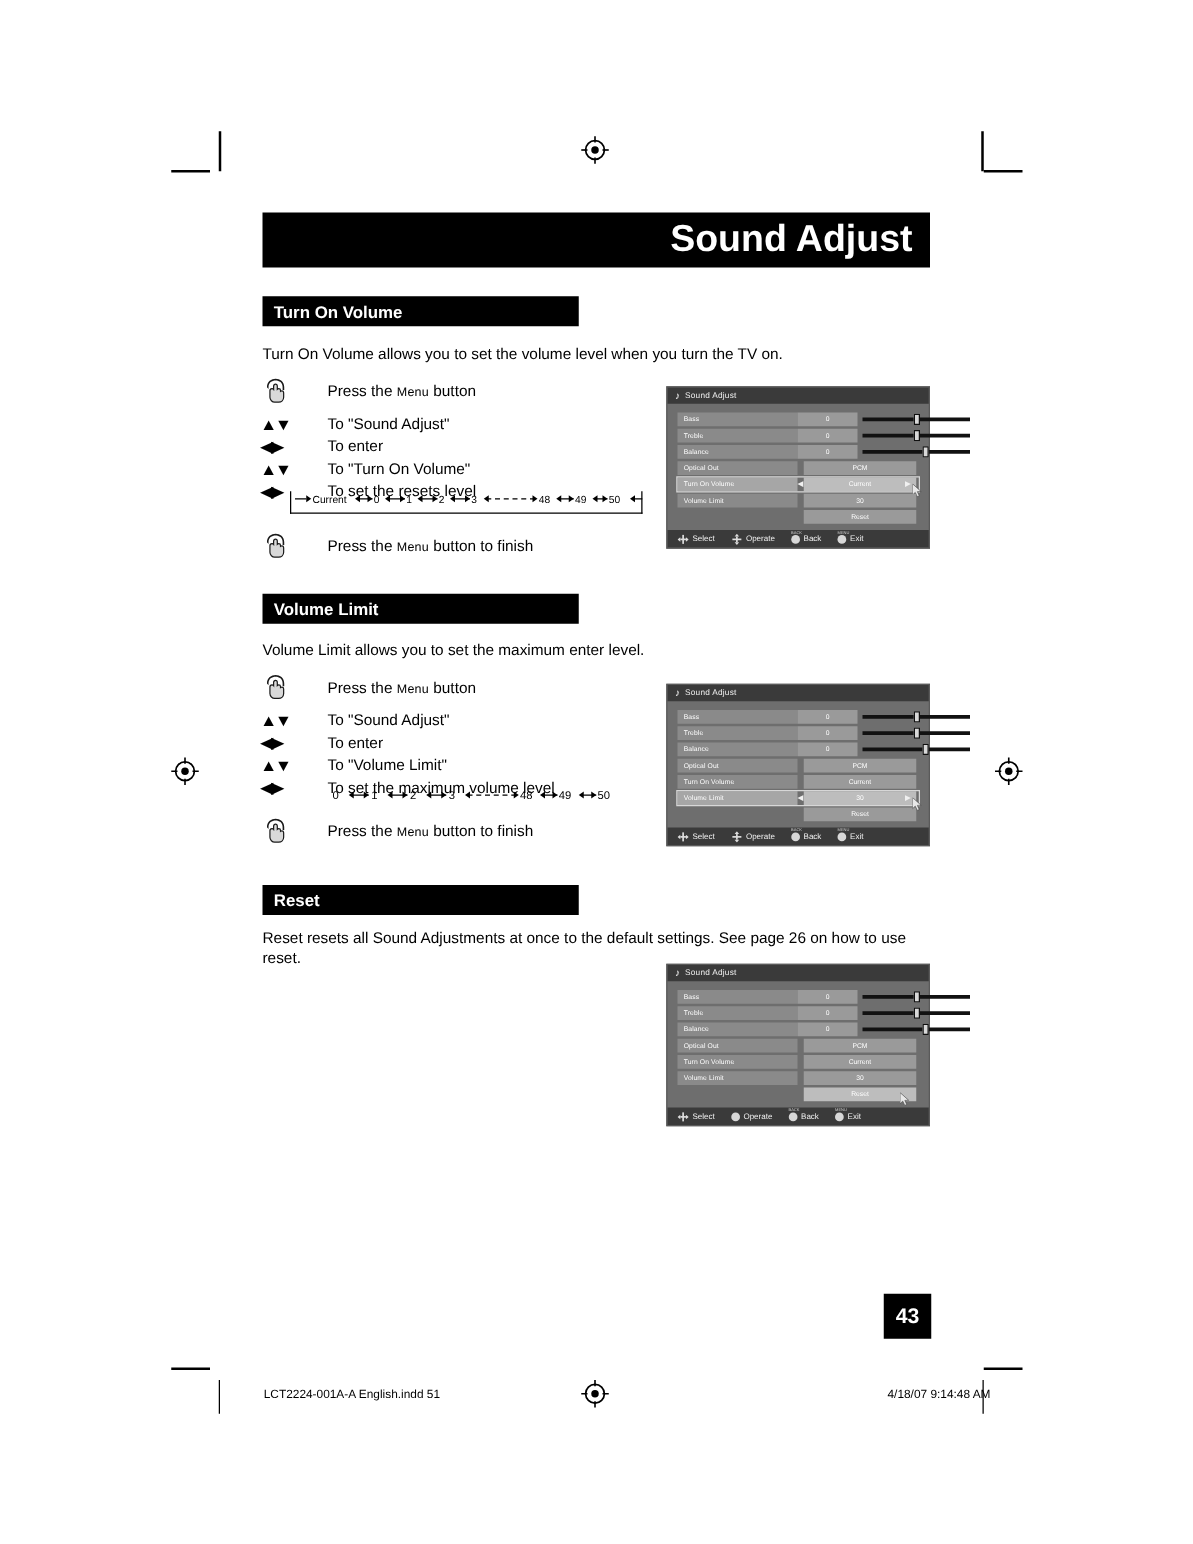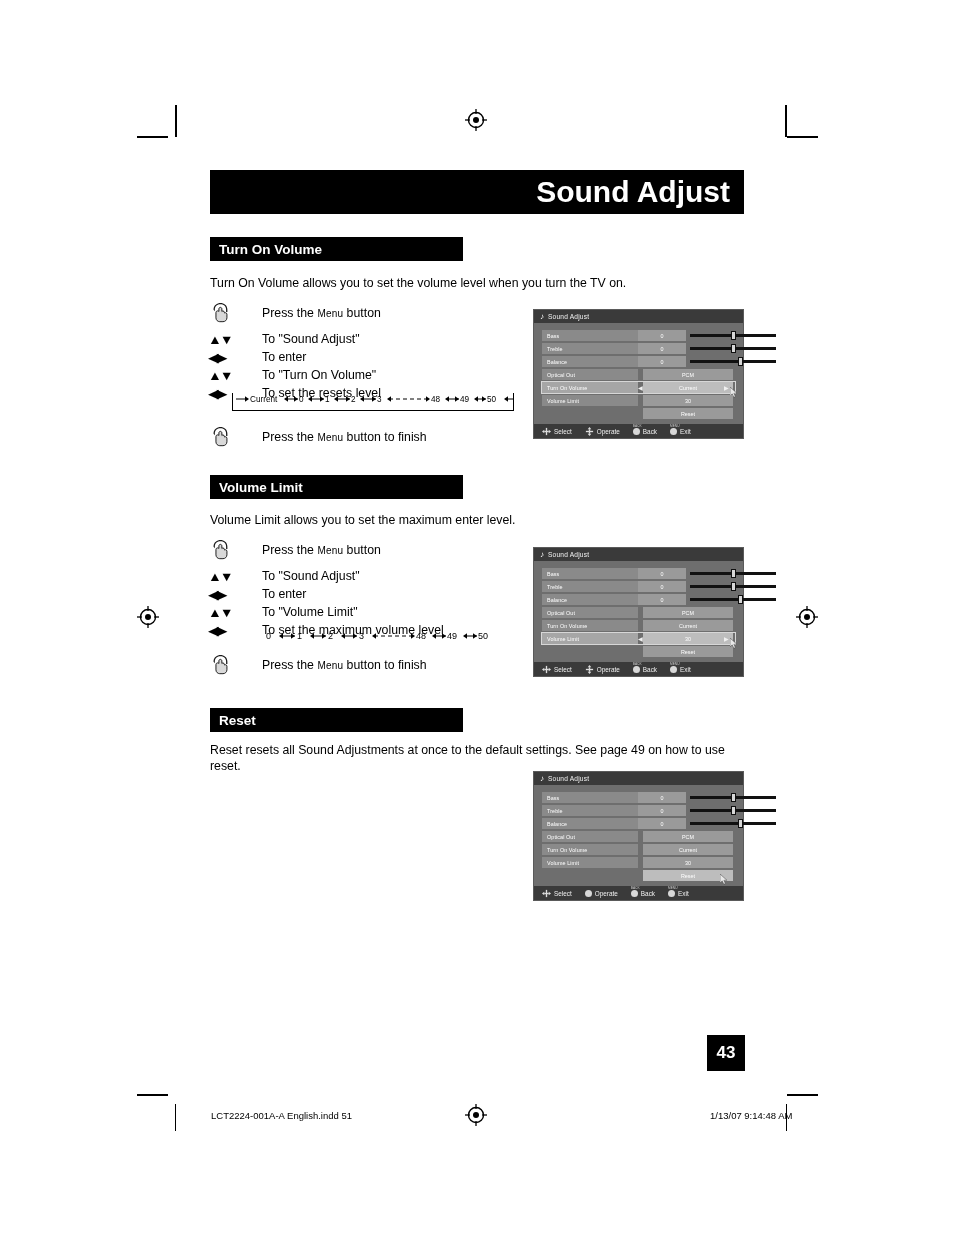--- a/index.html
+++ b/index.html
@@ -719,21 +719,21 @@
       <span class="btn-circle"></span>
       <span>Exit</span>
     </span>
   </div>
 </div>
 
 <div class="section-bar" style="top:708px;">
   <span class="section-text">Reset</span>
 </div>
 
-<div class="para" style="top:742px;width:540px;">Reset resets all Sound Adjustments at once to the default settings.  See page 49 on how to use reset.</div>
+<div class="para" style="top:742px;width:540px;">Reset resets all Sound Adjustments at once to the default settings.  See page 26 on how to use reset.</div>
 
 <div class="osd" style="left:533px;top:771px;">
   <div class="osd-header">
     <span class="note-glyph">♪</span>
     <span class="osd-title">Sound Adjust</span>
   </div>
   <div class="osd-body">
     <div class="osd-row">
       <span class="osd-name">Bass</span>
       <span class="osd-val">0</span>
@@ -807,13 +807,13 @@
   </div>
 </div>
 
 <div class="page-badge">
   <span>43</span>
 </div>
 
 <div class="footer-rule" style="left:175px;top:1104px;width:1px;height:27px;"></div>
 <div class="footer-rule" style="left:786px;top:1104px;width:1px;height:27px;"></div>
 <div class="footer-text" style="left:185px;top:1110px;">LCT2224-001A-A English.indd   51</div>
-<div class="footer-text" style="left:684px;top:1110px;">1/13/07   9:14:48 AM</div>
+<div class="footer-text" style="left:684px;top:1110px;">4/18/07   9:14:48 AM</div>
 
 </body></html>

